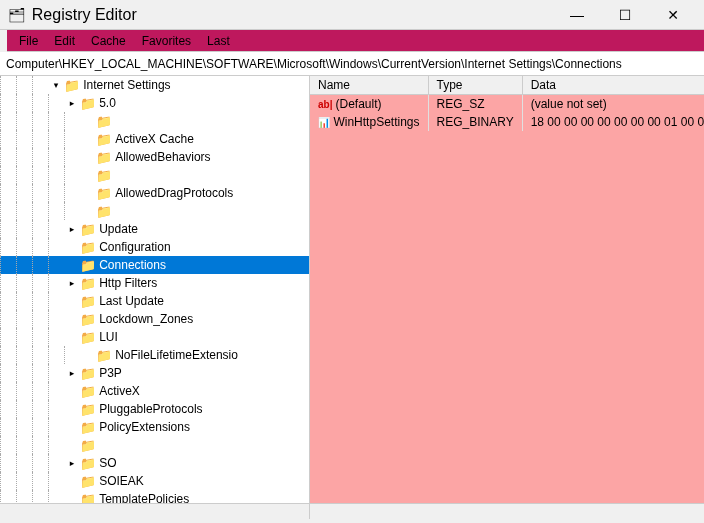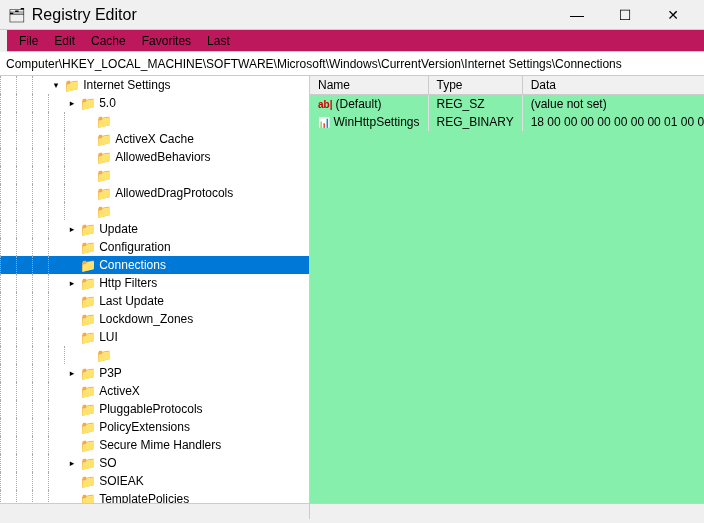--- a/index.html
+++ b/index.html
@@ -127,21 +127,21 @@
 
     .item-label {
       font-size: 12px;
     }
 
     
     .right-panel {
       flex: 1;
       overflow-x: auto;
       overflow-y: auto;
-      background: #86efac;
+      background: #fca5a5;
     }
 
     .registry-table {
       width: 100%;
       border-collapse: collapse;
     }
     .registry-table th {
       background: #f0f0f0;
       border-bottom: 1px solid #ccc;
       border-right: 1px solid #ccc;
@@ -353,20 +353,21 @@
           <span class="item-label">LUI</span>
         </div>
         <div class="tree-item">
           <span class="indent" style="border-left: 1px dotted rgb(170, 170, 170); height: 18px; display: inline-block;">&nbsp;</span>
           <span class="indent" style="border-left: 1px dotted rgb(170, 170, 170); height: 18px; display: inline-block;">&nbsp;</span>
           <span class="indent" style="border-left: 1px dotted rgb(170, 170, 170); height: 18px; display: inline-block;">&nbsp;</span>
           <span class="indent" style="border-left: 1px dotted rgb(170, 170, 170); height: 18px; display: inline-block;">&nbsp;</span>
           <span class="indent" style="border-left: 1px dotted rgb(170, 170, 170); height: 18px; display: inline-block;">&nbsp;</span>
           <span class="expand-btn"></span>
           <span class="folder-icon" style="font-size: 13px;">📁</span>
+          <span class="item-label">NoFileLifetimeExtensio</span>
         </div>
         <div class="tree-item">
           <span class="indent" style="border-left: 1px dotted rgb(170, 170, 170); height: 18px; display: inline-block;">&nbsp;</span>
           <span class="indent" style="border-left: 1px dotted rgb(170, 170, 170); height: 18px; display: inline-block;">&nbsp;</span>
           <span class="indent" style="border-left: 1px dotted rgb(170, 170, 170); height: 18px; display: inline-block;">&nbsp;</span>
           <span class="indent" style="border-left: 1px dotted rgb(170, 170, 170); height: 18px; display: inline-block;">&nbsp;</span>
           <span class="expand-btn">▸</span>
           <span class="folder-icon" style="font-size: 13px;">📁</span>
           <span class="item-label">P3P</span>
         </div>
@@ -397,21 +398,20 @@
           <span class="folder-icon" style="font-size: 13px;">📁</span>
           <span class="item-label">PolicyExtensions</span>
         </div>
         <div class="tree-item">
           <span class="indent" style="border-left: 1px dotted rgb(170, 170, 170); height: 18px; display: inline-block;">&nbsp;</span>
           <span class="indent" style="border-left: 1px dotted rgb(170, 170, 170); height: 18px; display: inline-block;">&nbsp;</span>
           <span class="indent" style="border-left: 1px dotted rgb(170, 170, 170); height: 18px; display: inline-block;">&nbsp;</span>
           <span class="indent" style="border-left: 1px dotted rgb(170, 170, 170); height: 18px; display: inline-block;">&nbsp;</span>
           <span class="expand-btn"></span>
           <span class="folder-icon" style="font-size: 13px;">📁</span>
-          <span class="item-label">Secure Mime Handlers</span>
         </div>
         <div class="tree-item">
           <span class="indent" style="border-left: 1px dotted rgb(170, 170, 170); height: 18px; display: inline-block;">&nbsp;</span>
           <span class="indent" style="border-left: 1px dotted rgb(170, 170, 170); height: 18px; display: inline-block;">&nbsp;</span>
           <span class="indent" style="border-left: 1px dotted rgb(170, 170, 170); height: 18px; display: inline-block;">&nbsp;</span>
           <span class="indent" style="border-left: 1px dotted rgb(170, 170, 170); height: 18px; display: inline-block;">&nbsp;</span>
           <span class="expand-btn">▸</span>
           <span class="folder-icon" style="font-size: 13px;">📁</span>
           <span class="item-label">SO</span>
         </div>

